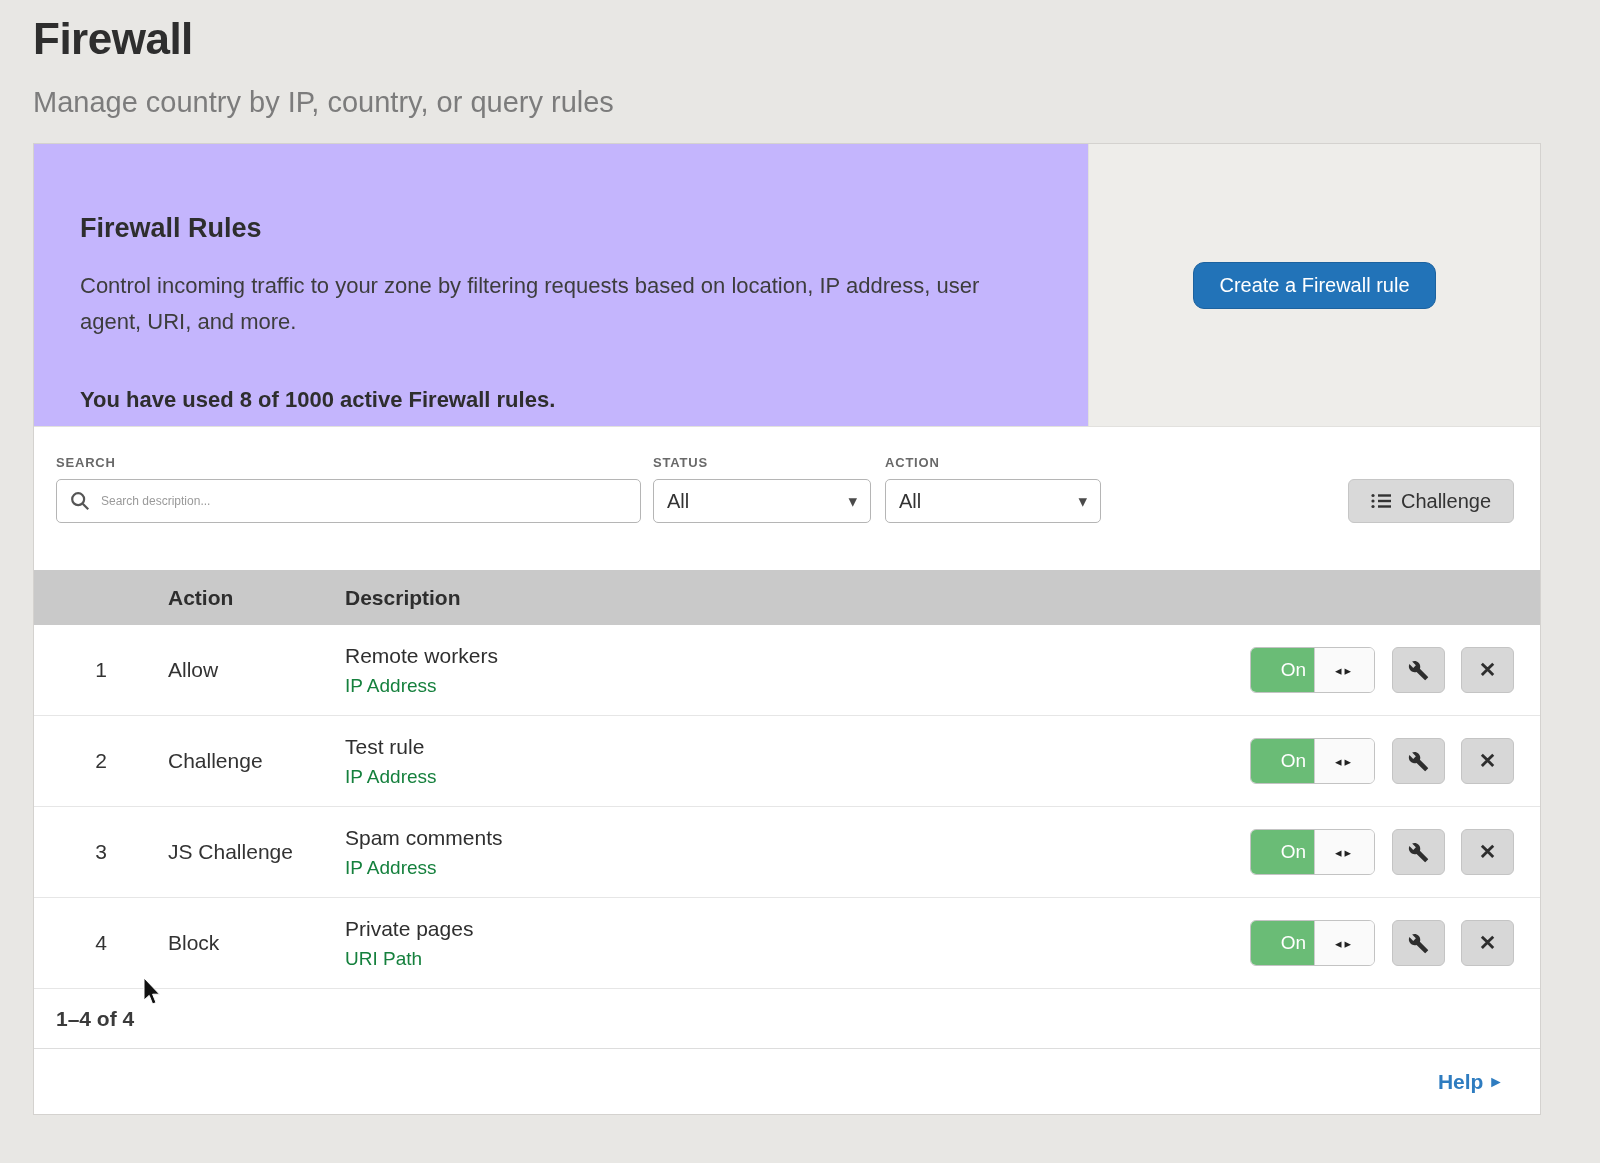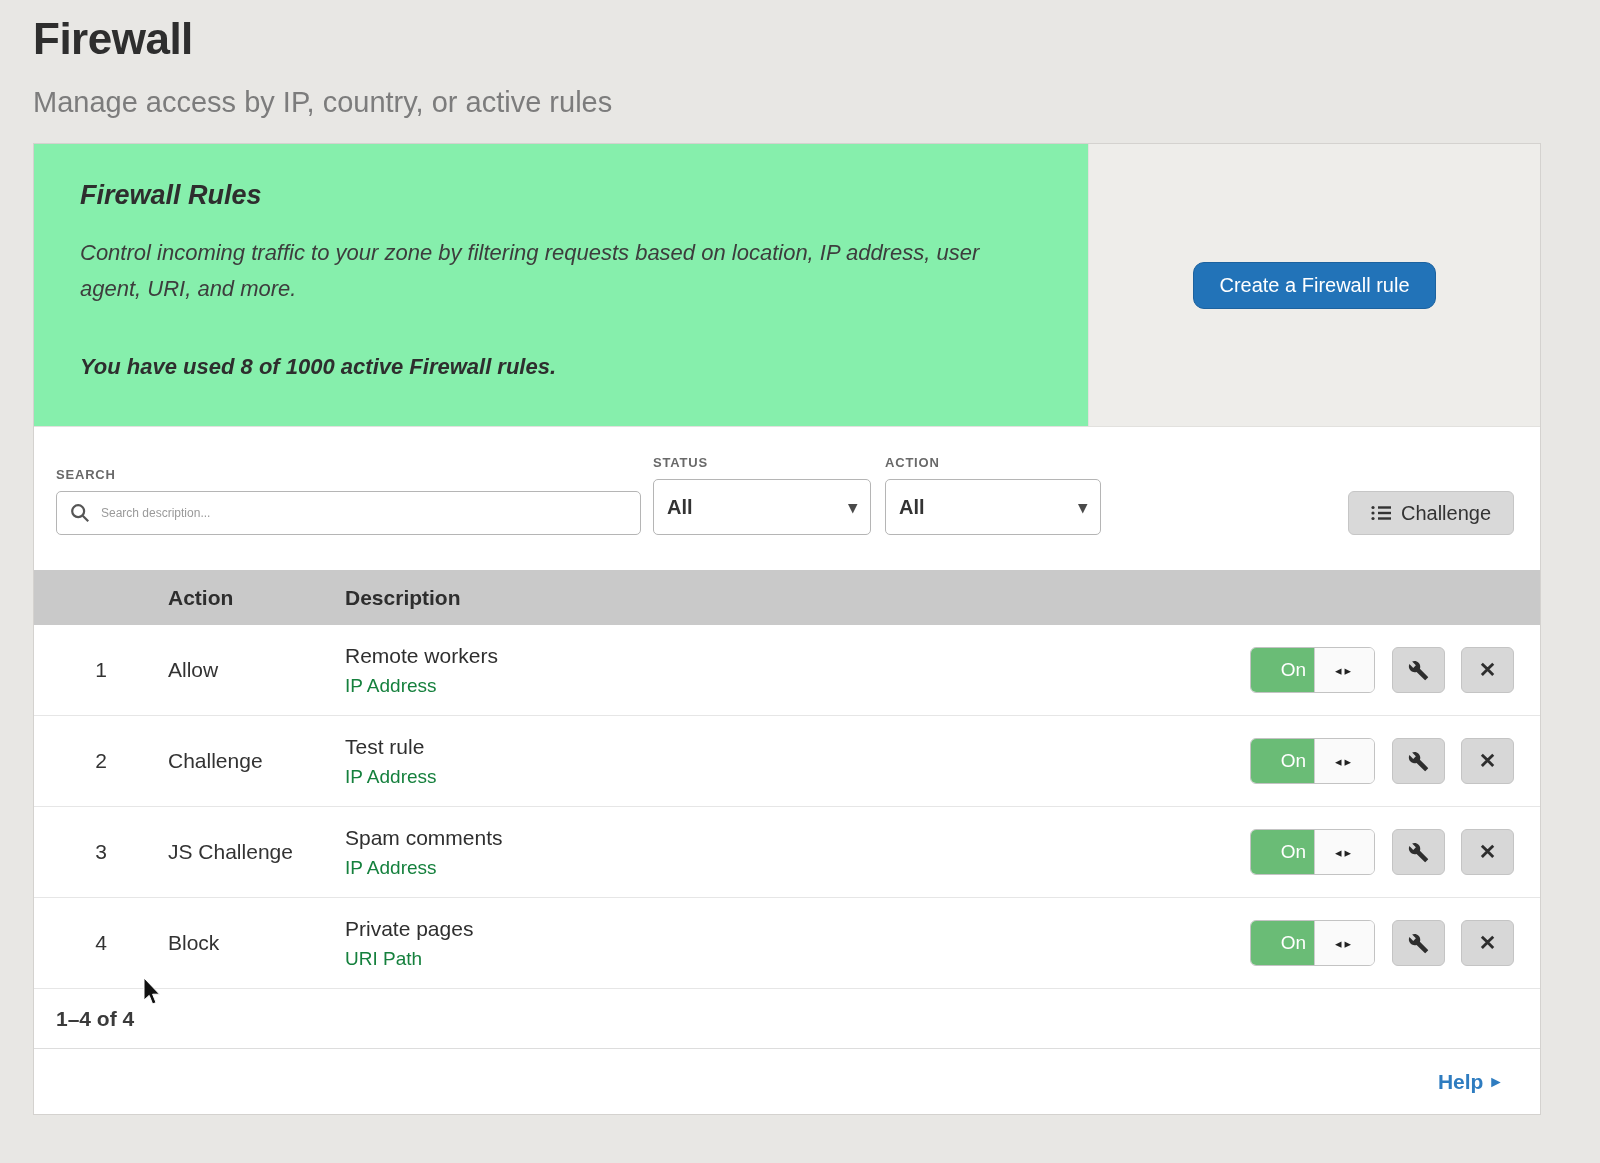--- a/index.html
+++ b/index.html
@@ -18,21 +18,21 @@
 
   
   .card {
     position:absolute; left:33px; top:143px; width:1508px; height:972px;
     background:#ffffff; border:1px solid #d4d2cf;
     display:flex; flex-direction:column;
   }
 
   
   .card-top { display:flex; height:283px; border-bottom:1px solid #e2e1de; flex:none; }
-  .card-top-left { flex:1; padding:36px 60px 0 46px; background:#86efac;font-style:italic; }
+  .card-top-left { flex:1; padding:69px 60px 0 46px; background:#c4b5fd; }
   .card-top-right { width:452px; background:#eeedea; border-left:1px solid #e2e1de;
     display:flex; align-items:flex-start; justify-content:center; }
   .panel-title { font-size:27px; font-weight:700; color:#2e2e2e; margin-bottom:24px; }
   .panel-desc { font-size:22px; line-height:1.65; color:#3d3d3d; max-width:950px; }
   .panel-usage { font-size:22px; font-weight:700; color:#2e2e2e; margin-top:46px; }
   .create-btn {
     margin-top:118px;
     background:#2273b8; color:#fff; border:1px solid #1c629f; border-radius:11px;
     font-size:20px; font-family:inherit; padding:11px 25px; cursor:pointer;
   }
@@ -46,23 +46,23 @@
   .search-box { position:relative; }
   .search-box input {
     width:100%; height:44px; border:1px solid #b5b5b5; border-radius:5px;
     font-size:12px; font-family:inherit; color:#333; padding:0 14px 0 44px; outline:none; background:#fff;
   }
   .search-box input::placeholder { color:#9a9a9a; }
   .search-icon { position:absolute; left:13px; top:11px; width:22px; height:22px; }
   .status-group { width:218px; margin-left:12px; }
   .action-group { width:216px; margin-left:14px; }
   .select {
-    height:56px; border:1px solid #b5b5b5; border-radius:5px; background:#fff;
+    height:44px; border:1px solid #b5b5b5; border-radius:5px; background:#fff;
     display:flex; align-items:center; justify-content:space-between;
-    font-size:20px; color:#333; padding:15px 13px; cursor:pointer;font-weight:bold;
+    font-size:20px; color:#333; padding:15px 13px; cursor:pointer;
   }
   .select .chev { font-size:17px; color:#4a4a4a; }
   .ordering-btn {
     margin-left:auto; height:44px; width:166px; background:#d9d9d9; border:1px solid #c6c6c6;
     border-radius:6px; display:flex; align-items:center; justify-content:center; gap:10px;
     font-size:20px; color:#333; font-family:inherit; cursor:pointer;
   }
 
   
   .table-header {
@@ -103,21 +103,21 @@
   .help-arrow { font-size:17px; }
 
   
   .cursor { position:absolute; left:143px; top:978px; pointer-events:none; }
 </style>
 </head>
 <body>
 
 <div class="page-header">
   <div class="page-title">Firewall</div>
-  <div class="page-subtitle">Manage access by IP, country, or active rules</div>
+  <div class="page-subtitle">Manage country by IP, country, or query rules</div>
 </div>
 
 <div class="card">
 
   <div class="card-top">
     <div class="card-top-left">
       <div class="panel-title">Firewall Rules</div>
       <div class="panel-desc">Control incoming traffic to your zone by filtering requests based on location, IP address, user agent, URI, and more.</div>
       <div class="panel-usage">You have used 8 of 1000 active Firewall rules.</div>
     </div>

